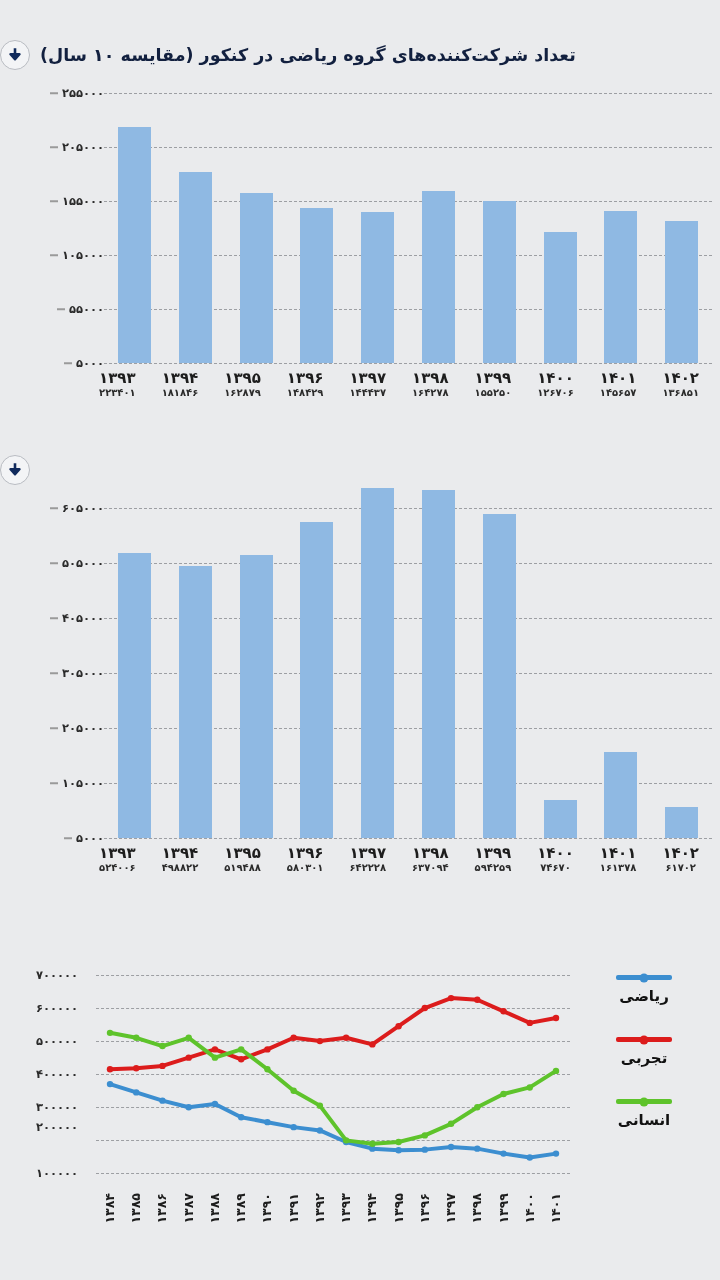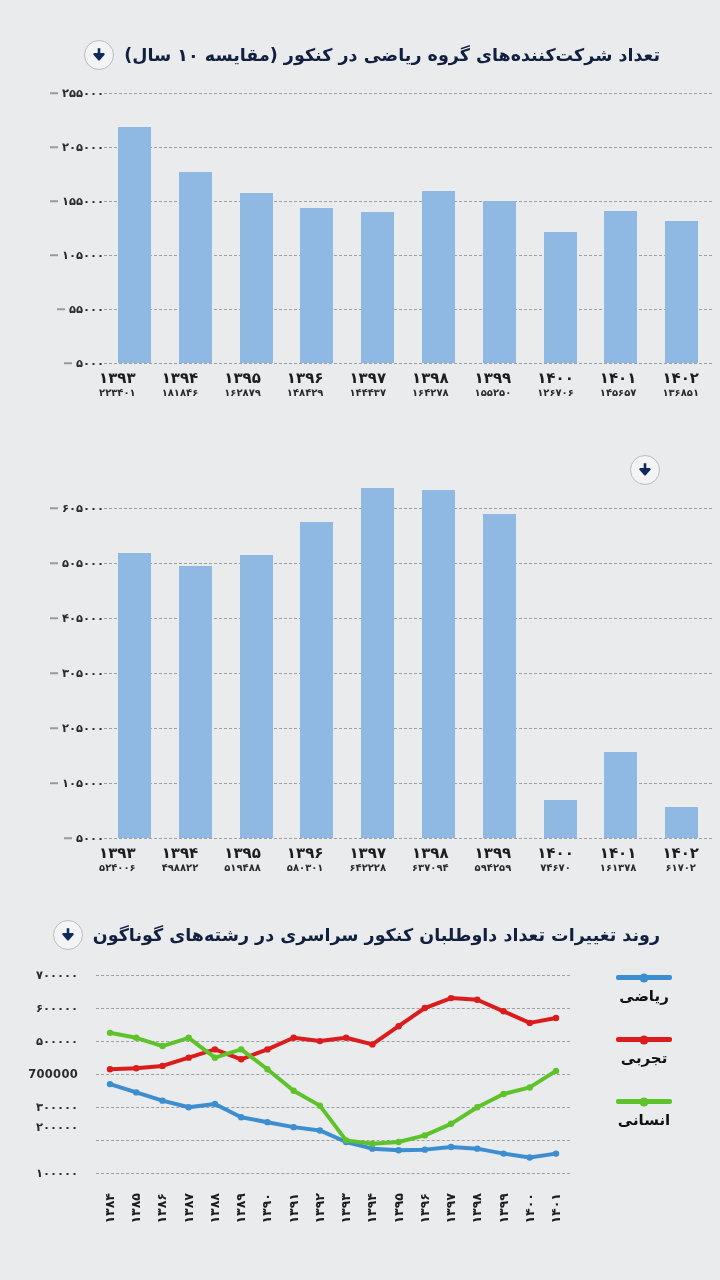--- a/index.html
+++ b/index.html
@@ -10,23 +10,23 @@
     font-family: "DejaVu Sans", "Liberation Sans", sans-serif;
     overflow: hidden;
   }
   .page { width: 720px; height: 1280px; position: relative; background: #eaebed; }
 
   
   .sec-header {
     display: flex;
     flex-direction: row-reverse;
     align-items: center;
-    justify-content: flex-end;
+    justify-content: flex-start;
     gap: 10px;
-    padding-right: 60px;
+    padding-right: 118px;
   }
   .sec-title {
     font-size: 17.5px;
     font-weight: bold;
     color: #12203f;
     letter-spacing: -0.2px;
     white-space: nowrap;
     direction: rtl;
   }
   .arrow-badge {
@@ -383,35 +383,27 @@
           <div class="xyear">۱۳۹۴</div>
           <div class="xval">۴۹۸۸۲۲</div>
         </div>
         <div class="xcol">
           <div class="xyear">۱۳۹۳</div>
           <div class="xval">۵۲۴۰۰۶</div>
         </div>
       </div>
   </div>
 
-  <div class="sec-header" style="position:absolute; top:920px; right:0; left:0;">
-    <div class="arrow-badge">
-      <svg width="18" height="18" viewBox="0 0 18 18">
-        <path d="M9 2.2 L9 10.2 M4.6 8.2 L9 13.2 L13.4 8.2 Z" stroke="#102a5c" stroke-width="2.6" fill="#102a5c" stroke-linejoin="round"></path>
-      </svg>
-    </div>
-    <div class="sec-title">روند تغییرات تعداد داوطلبان کنکور سراسری در رشته‌های گوناگون</div>
-  </div>
 
   <div class="line-plot" style="position:absolute; top:965px; left:0; width:720px; height:300px;">
     <div class="line-ylabels" id="y3">
         <div class="ltick" style="top: 9.92647px;">۷۰۰۰۰۰</div>
         <div class="ltick" style="top: 43.0147px;">۶۰۰۰۰۰</div>
         <div class="ltick" style="top: 76.1029px;">۵۰۰۰۰۰</div>
-        <div class="ltick" style="top: 109.191px;">700000</div>
+        <div class="ltick" style="top: 109.191px;">۴۰۰۰۰۰</div>
         <div class="ltick" style="top: 142.279px;">۳۰۰۰۰۰</div>
         <div class="ltick" style="top: 162px;">۲۰۰۰۰۰</div>
         <div class="ltick" style="top: 208.456px;">۱۰۰۰۰۰</div>
       </div>
     <div id="g3">
         <div class="lgrid" style="top: 9.92647px;"></div>
         <div class="lgrid" style="top: 43.0147px;"></div>
         <div class="lgrid" style="top: 76.1029px;"></div>
         <div class="lgrid" style="top: 109.191px;"></div>
         <div class="lgrid" style="top: 142.279px;"></div>

